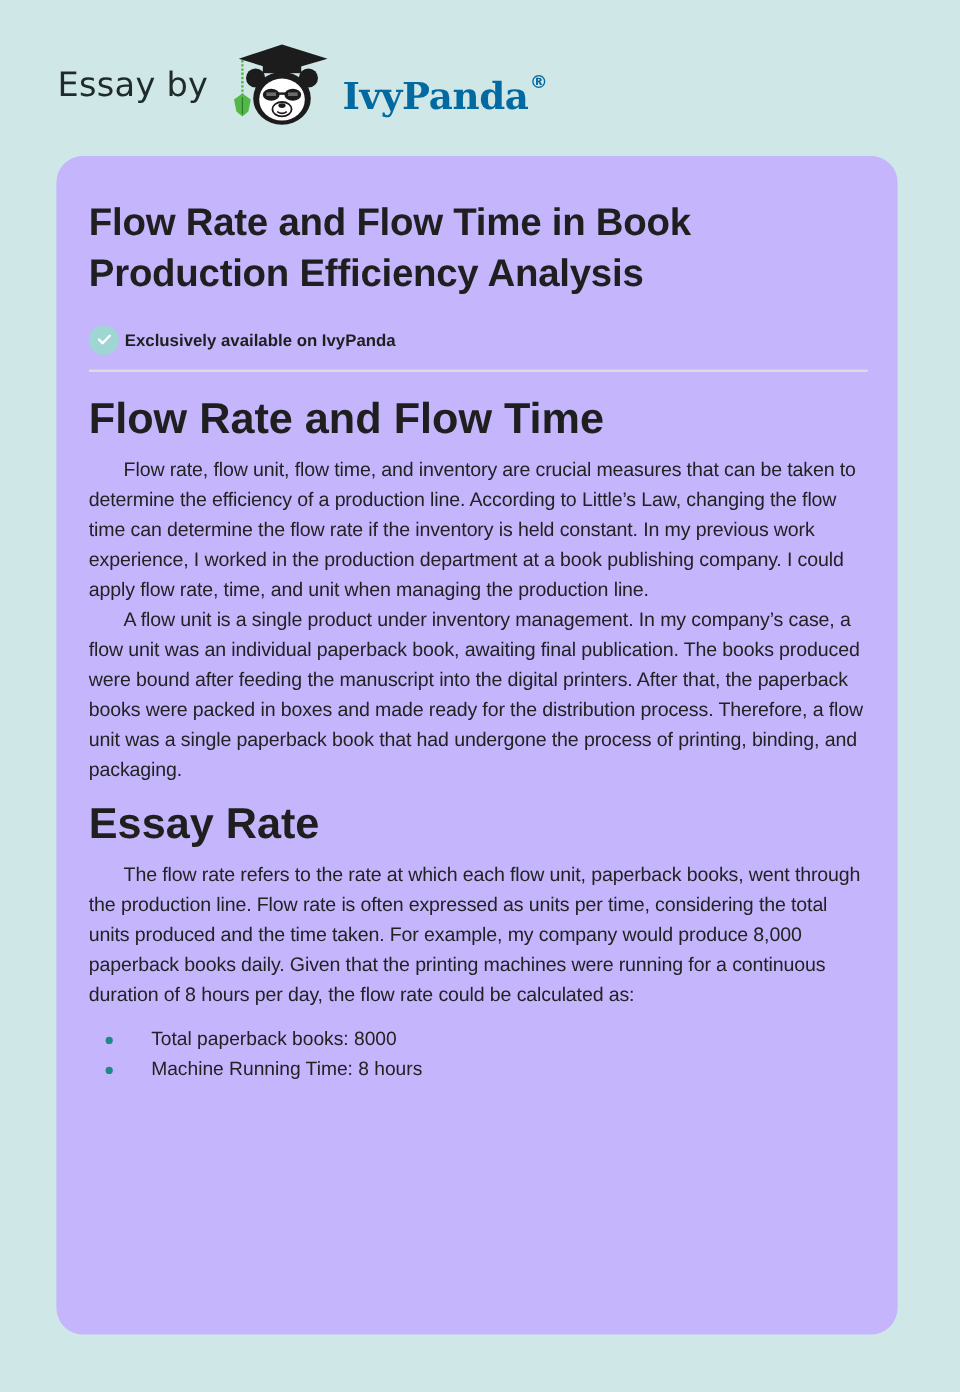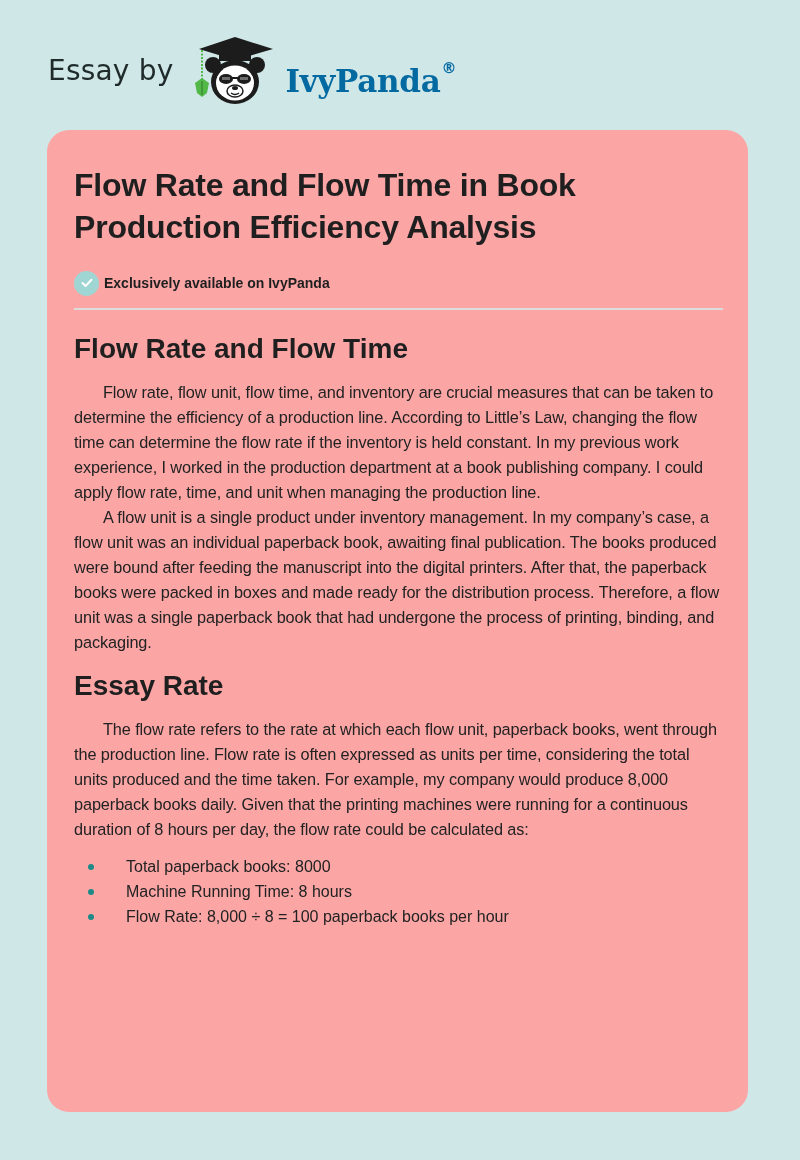--- a/index.html
+++ b/index.html
@@ -51,21 +51,21 @@
       position: relative;
       top: -4px;
       margin-left: 1px;
     }
     .card {
       position: absolute;
       left: 47px;
       top: 130px;
       width: 701px;
       height: 982px;
-      background: #fca5a5;
+      background: #c4b5fd;
       border-radius: 22px;
       padding: 34px 26px 0 27px;
     }
     .doc-title {
       font-family: "Liberation Sans", sans-serif;
       font-weight: bold;
       font-size: 32px;
       line-height: 42px;
       color: #1f1f1f;
       letter-spacing: -0.2px;
@@ -94,21 +94,21 @@
     }
     .divider {
       height: 2px;
       background: #dcdcdc;
       margin-top: 12px;
       width: 649px;
     }
     h2.section-heading {
       font-family: "Liberation Sans", sans-serif;
       font-weight: bold;
-      font-size: 28px;
+      font-size: 36px;
       line-height: 34px;
       color: #1f1f1f;
       margin-top: 22px;
       margin-bottom: 14px;
     }
     h2.section-heading.later {
       margin-top: 14px;
     }
     p.body-text {
       font-family: "Liberation Sans", sans-serif;
@@ -202,19 +202,15 @@
     <p class="body-text">The flow rate refers to the rate at which each flow unit, paperback books, went through the production line. Flow rate is often expressed as units per time, considering the total units produced and the time taken. For example, my company would produce 8,000 paperback books daily. Given that the printing machines were running for a continuous duration of 8 hours per day, the flow rate could be calculated as:</p>
     <ul class="bullets">
       <li>
         <span class="dot"></span>
         <span>Total paperback books: 8000</span>
       </li>
       <li>
         <span class="dot"></span>
         <span>Machine Running Time: 8 hours</span>
       </li>
-      <li>
-        <span class="dot"></span>
-        <span>Flow Rate: 8,000 ÷ 8 = 100 paperback books per hour</span>
-      </li>
     </ul>
   </section>
 </main>
 
 </body></html>

